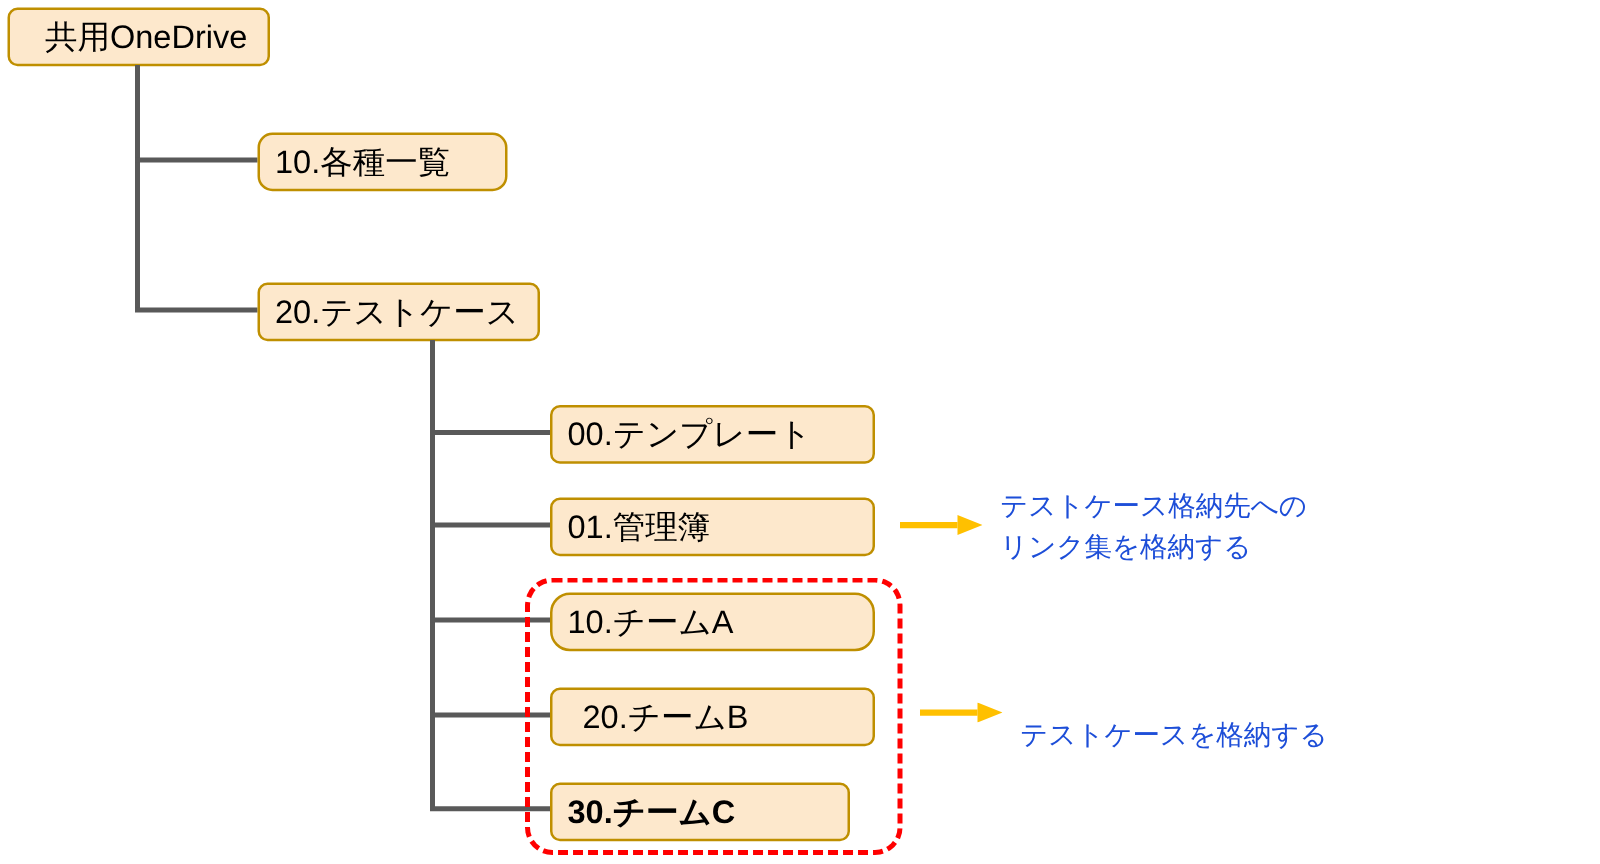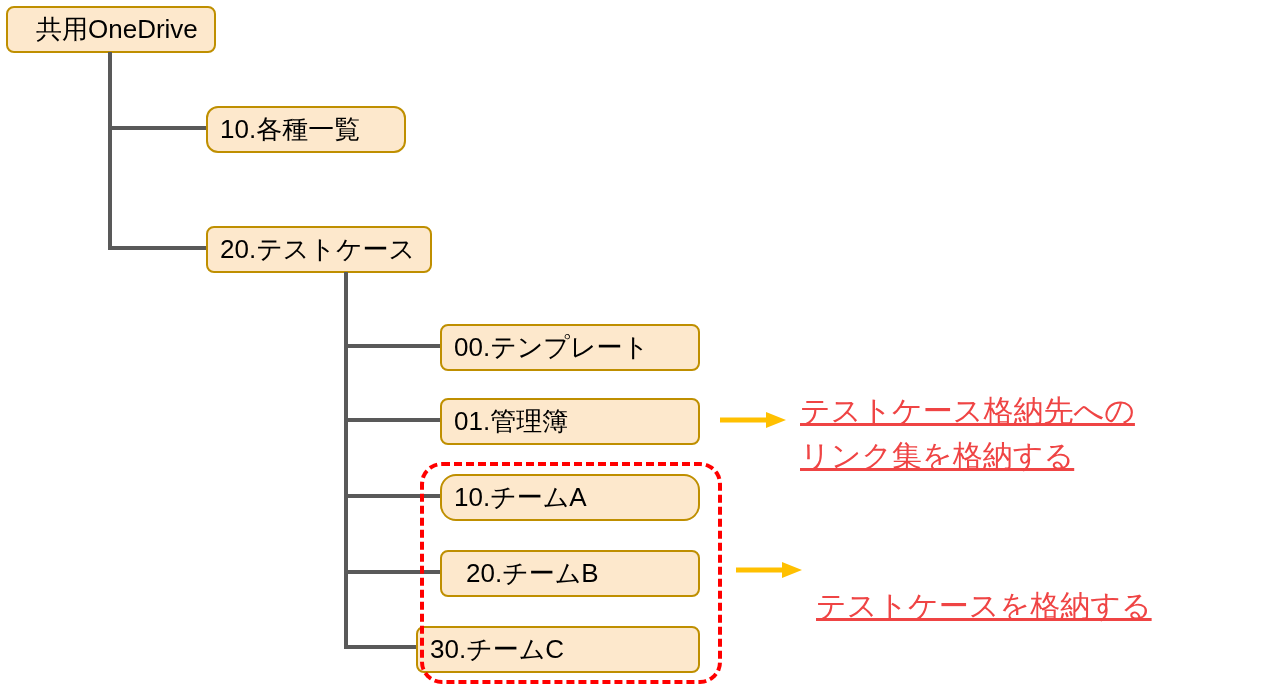--- a/index.html
+++ b/index.html
@@ -36,25 +36,24 @@
   .arrow {
     position: absolute;
     width: 66px;
     height: 16px;
   }
   .arrow svg {
     display: block;
   }
   .annotation {
     position: absolute;
-    font-size: 30px;
-    color: #ef4444;
+    font-size: 22px;
+    color: #1d4ed8;
     line-height: 1.5;
     white-space: nowrap;
-    text-decoration: underline;
   }
 </style>
 </head>
 <body>
 
 <div class="node" style="left:6px; top:6px; width:210px;padding-left:28px;">
   <span>共用OneDrive</span>
 </div>
 
 <div class="connector" style="left:108px; top:52px; width:4px; height:197px;"></div>
@@ -83,21 +82,21 @@
 </div>
 <div class="node" style="left:440px; top:398px; width:260px;">
   <span>01.管理簿</span>
 </div>
 <div class="node" style="left:440px; top:474px; width:260px;border-radius:16px;">
   <span>10.チームA</span>
 </div>
 <div class="node" style="left:440px; top:550px; width:260px;padding-left:24px;">
   <span>20.チームB</span>
 </div>
-<div class="node" style="left:416px; top:626px; width:284px;">
+<div class="node" style="left:440px; top:626px; width:240px;font-weight:bold;">
   <span>30.チームC</span>
 </div>
 
 <div class="group-box" style="left:420px; top:462px; width:302px; height:222px;"></div>
 
 <div class="arrow" style="left:720px; top:412px;">
   <svg width="66" height="16" viewBox="0 0 66 16">
     <line x1="0" y1="8" x2="46" y2="8" stroke="#ffc000" stroke-width="5"></line>
     <polygon points="46,0 66,8 46,16" fill="#ffc000"></polygon>
   </svg>

